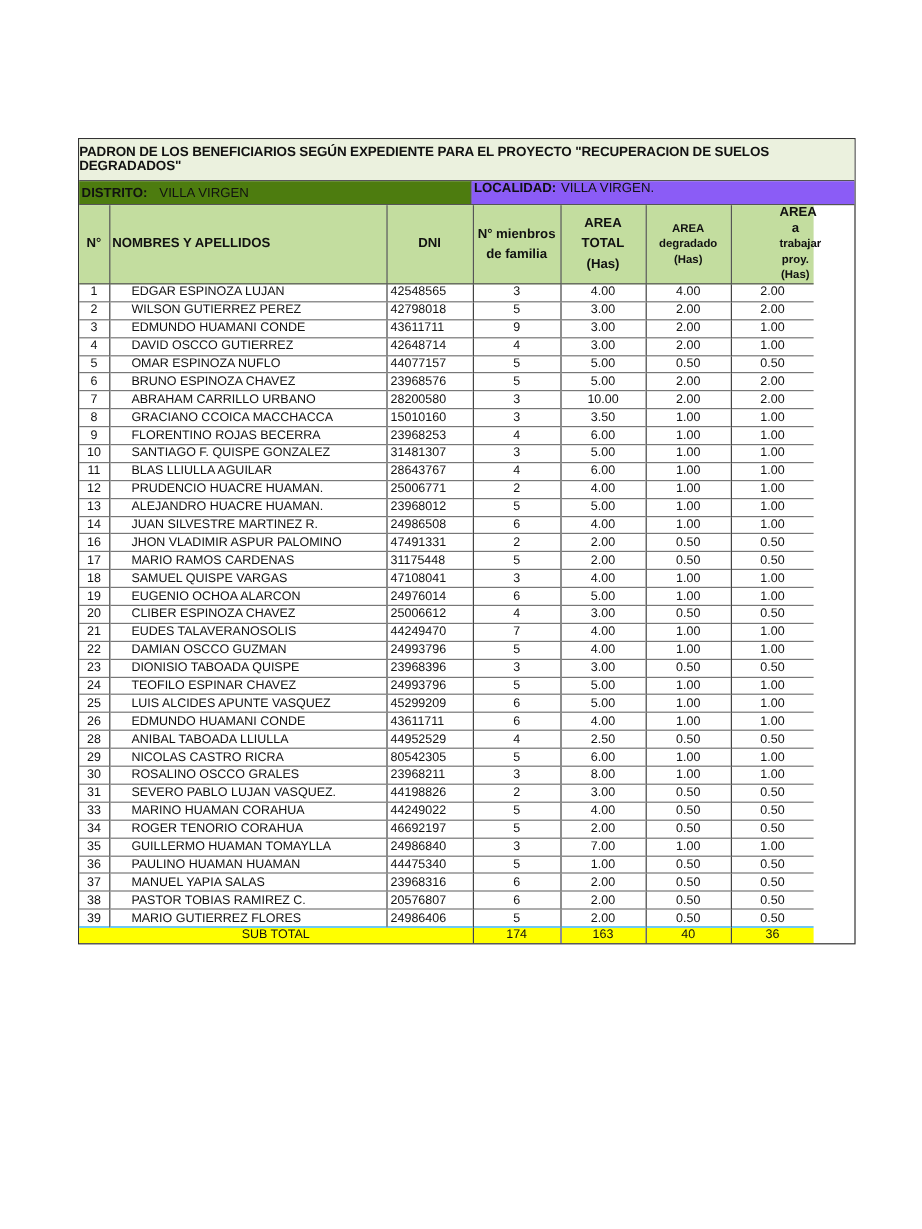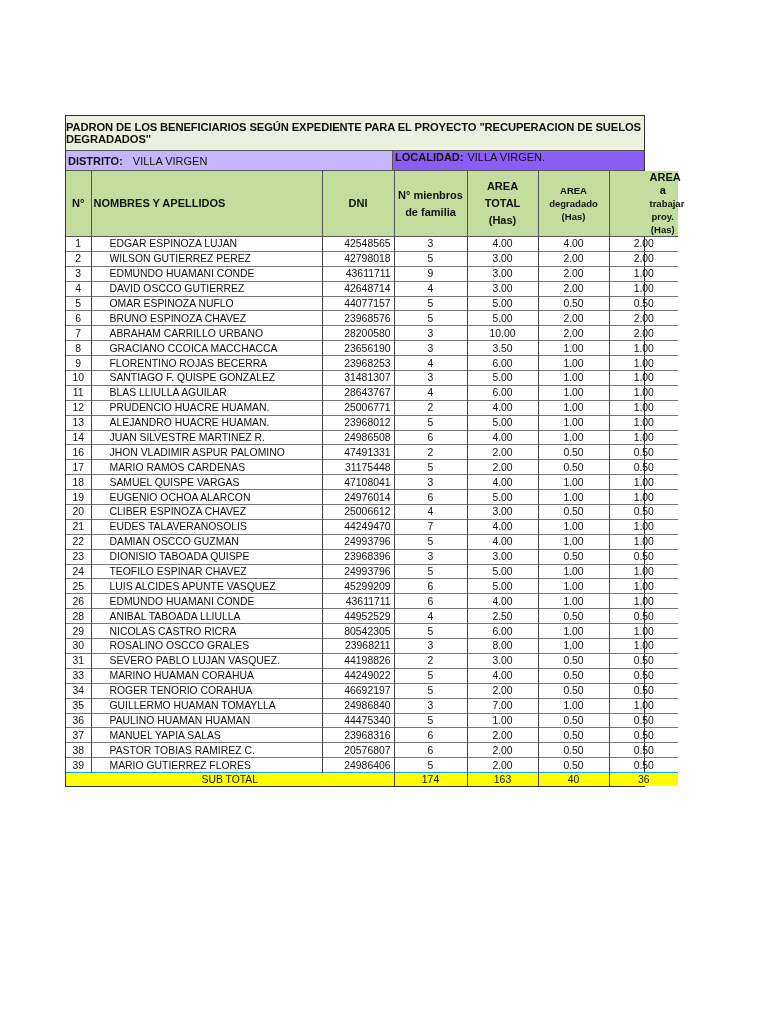--- a/index.html
+++ b/index.html
@@ -1,37 +1,37 @@
 <!DOCTYPE html>
 <html><head>
 <meta charset="utf-8">
 <style>
   html, body { margin:0; padding:0; background:#ffffff; }
   body { width:768px; height:1024px; position:relative; font-family:"Liberation Sans", sans-serif; color:#111; }
-  .sheet { position:absolute; left:65px; top:115px; width:580px; border:1px solid #333; box-sizing:border-box; }
+  .sheet { position:absolute; left:65px; top:115px; width:648px; border:1px solid #333; box-sizing:border-box; }
   .title { height:34px; background:#ebf1de; border-bottom:1px solid #555; display:flex; align-items:center; justify-content:center; font-weight:bold; font-size:11.2px; letter-spacing:-0.1px; }
   .loc-row { display:flex; height:19px; border-bottom:1px solid #555; font-size:11px; }
-  .loc-left { width:327px; background:#c4b5fd; border-right:1px solid #555; display:flex; align-items:center; padding-left:2px; box-sizing:border-box; }
+  .loc-left { width:327px; background:#4d7c0f; border-right:1px solid #555; display:flex; align-items:center; padding-left:2px; box-sizing:border-box; }
   .loc-right { flex:1; background:#8b5cf6; display:flex; align-items:flex-start; padding-left:2px; box-sizing:border-box; }
   .loc-left b, .loc-right b { margin-right:4px; }
   .loc-left b { margin-right:10px; }
   table { border-collapse:collapse; width:612px; table-layout:fixed; font-size:10.4px; }
   col.c0 { width:25px; } col.c1 { width:231px; } col.c2 { width:72px; } col.c3 { width:73px; }
   col.c4 { width:71px; } col.c5 { width:71px; } col.c6 { width:69px; }
   th { background:#c3dd9f; border:1px solid #555; font-weight:bold; height:42px; padding:0 2px; font-size:11px; line-height:17px; }
   th.small { font-size:9.5px; line-height:13px; }
   th.left { text-align:left; }
   tr:first-child th { border-top:none; }
   th:first-child { border-left:none; }
   th:last-child { border-right:none;padding-left:40px; }
   td { border-left:1px solid #444; border-right:1px solid #444; border-top:1px solid #777; height:13.9px; padding:0 3px; white-space:nowrap; overflow:hidden; line-height:13px; }
   td:first-child { border-left:none; text-align:center; padding:0; }
   td:last-child { border-right:none; }
   td.name { text-align:left;padding-left:18px; }
-  td.dni { text-align:right; }
+  td.dni { }
   td.c { text-align:center; }
   tr.data-row:first-child td { border-top:1px solid #333; }
   tr.subtotal td { background:#ffff00; border-top:1px solid #0ea5e9; height:13px; text-align:center; }
 </style>
 </head>
 <body>
 
 <div class="sheet">
   <div class="title">PADRON DE LOS BENEFICIARIOS SEGÚN EXPEDIENTE PARA EL PROYECTO "RECUPERACION DE SUELOS DEGRADADOS"</div>
   <div class="loc-row">
@@ -139,21 +139,21 @@
           <td class="name">ABRAHAM CARRILLO URBANO</td>
           <td class="dni">28200580</td>
           <td class="c">3</td>
           <td class="c">10.00</td>
           <td class="c">2.00</td>
           <td class="c">2.00</td>
         </tr>
         <tr class="data-row">
           <td>8</td>
           <td class="name">GRACIANO CCOICA MACCHACCA</td>
-          <td class="dni">23656190</td>
+          <td class="dni">15010160</td>
           <td class="c">3</td>
           <td class="c">3.50</td>
           <td class="c">1.00</td>
           <td class="c">1.00</td>
         </tr>
         <tr class="data-row">
           <td>9</td>
           <td class="name">FLORENTINO ROJAS BECERRA</td>
           <td class="dni">23968253</td>
           <td class="c">4</td>

